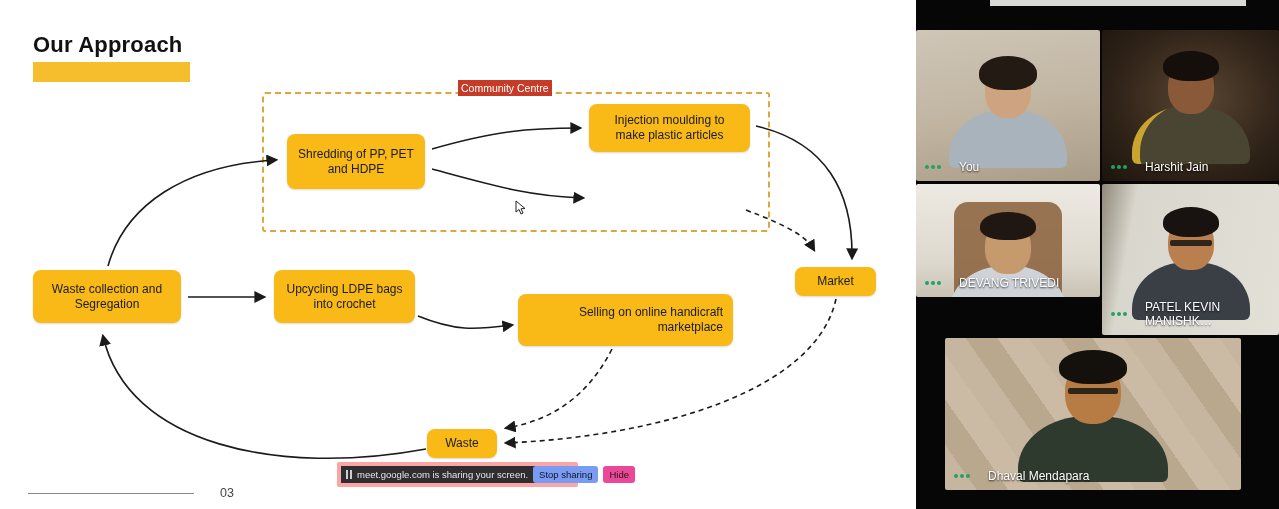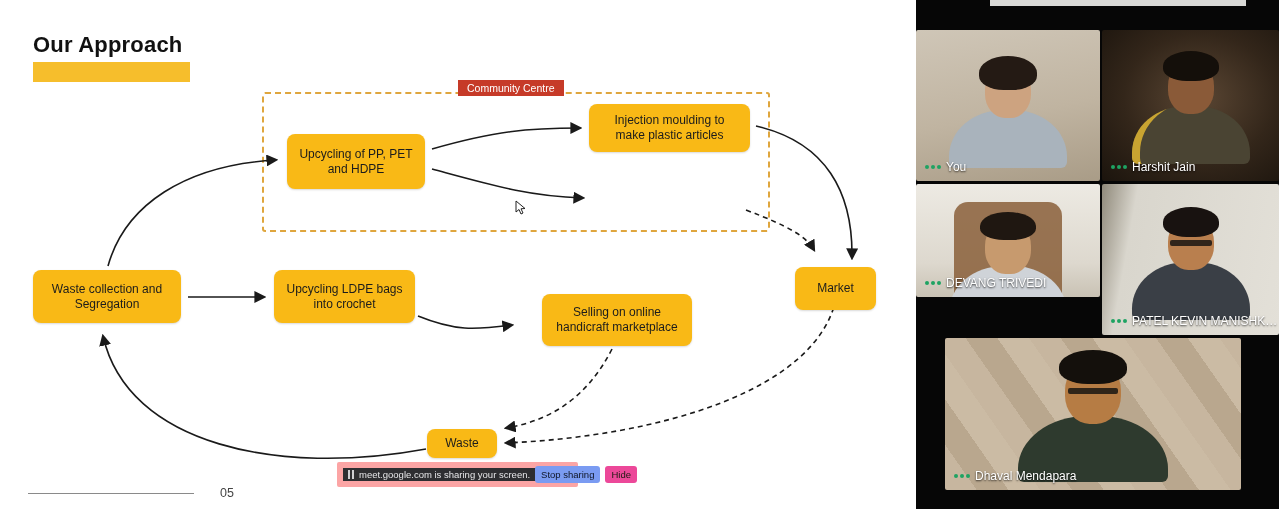--- a/index.html
+++ b/index.html
@@ -7,44 +7,44 @@
   #screen { position:relative; width:1279px; height:509px; overflow:hidden; background:#000; }
 
   
   #slide { position:absolute; left:0; top:0; width:916px; height:509px; background:#ffffff; overflow:hidden; }
 
   .title-wrap { position:absolute; left:33px; top:32px; width:320px; height:50px; }
   .title-highlight { position:absolute; left:0; top:30px; width:157px; height:20px; background:#F6BE2C; }
   .slide-title { position:absolute; left:0; top:0; font-size:22px; font-weight:800; color:#111; letter-spacing:0.2px; }
 
   .community-box { position:absolute; left:262px; top:92px; width:508px; height:140px; border:2px dashed #DFA63E; border-radius:3px; }
-  .community-label { position:absolute; left:458px; top:80px; background:#C63A28; color:#fff; font-size:10.5px; padding:2px 9px; white-space:nowrap; }
+  .community-label { position:absolute; left:458px; top:80px; background:#C63A28; color:#fff; font-size:10.5px; padding:2px 3px; white-space:nowrap; }
 
   .node { position:absolute; background:#F9B916; border-radius:8px; color:#1c1c1c; font-size:12px; line-height:1.25;
           display:flex; align-items:center; justify-content:center; text-align:center; padding:6px 10px;
           box-shadow:0 1px 2px rgba(0,0,0,0.15); }
   #node-shredding      { left:287px; top:134px; width:138px; height:55px; }
   #node-injection      { left:589px; top:104px; width:161px; height:48px; }
   #node-pelletizing    { left:592px; top:179px; width:150px; height:44px; }
   #node-waste-collection { left:33px;  top:270px; width:148px; height:53px; }
   #node-upcycling      { left:274px; top:270px; width:141px; height:53px; }
-  #node-selling        { left:542px; top:294px; width:150px; height:52px; }
-  #node-market         { left:795px; top:267px; width:81px;  height:43px; }
+  #node-selling        { left:518px; top:294px; width:215px; height:52px;text-align:right; }
+  #node-market         { left:795px; top:267px; width:81px;  height:29px; }
   #node-waste          { left:427px; top:429px; width:70px;  height:29px; }
 
   #arrows { position:absolute; left:0; top:0; width:916px; height:509px; pointer-events:none; }
 
   .page-footer-line { position:absolute; left:28px; top:493px; width:166px; border-top:1.5px solid #8a8a8a; }
   .page-number { position:absolute; left:220px; top:486px; font-size:12.5px; color:#444; }
 
   #cursor { position:absolute; left:515px; top:200px; }
 
   
   .share-banner { position:absolute; left:337px; top:462px; width:241px; height:25px; background:#2e2e31;
-                  border:6px solid #fca5a5; border-radius:2px; display:flex; align-items:center; gap:5px; padding:0 5px; }
+                  border:4px solid #fca5a5; border-radius:2px; display:flex; align-items:center; gap:5px; padding:0 5px; }
   .pause-icon { width:7px; height:9px; display:flex; gap:2px; }
   .pause-icon i { display:block; width:2px; height:9px; background:#cfcfd2; }
   .share-msg { color:#e6e6e8; font-size:9.5px; white-space:nowrap; }
   .stop-btn { background:#7A9BF2; color:#0e1526; border:none; font-size:9.5px; padding:3px 6px; border-radius:3px; white-space:nowrap; font-family:inherit; }
   .hide-btn { background:#ec4899; color:#1c1a10; border:none; font-size:9.5px; padding:3px 6px; border-radius:3px; white-space:nowrap; font-family:inherit; }
 
   
   #participants { position:absolute; left:916px; top:0; width:363px; height:509px; background:#060606; }
   .tile-edge { position:absolute; left:74px; top:0; width:256px; height:6px; background:#d9d9d6; }
 
@@ -62,21 +62,21 @@
   .head   { position:relative; margin:0 auto; border-radius:48% 48% 44% 44%; z-index:2; }
   .hair   { position:absolute; z-index:1; border-radius:50% 50% 42% 42%; }
   .torso  { position:relative; margin:-8px auto 0; border-radius:46% 46% 6px 6px / 80% 80% 6px 6px; z-index:1; }
   .glasses{ position:absolute; z-index:3; background:rgba(15,15,15,0.8); border-radius:2px; }
 
   .p-sm .head  { width:46px; height:54px; }
   .p-sm .torso { width:118px; height:58px; }
   .p-lg .head  { width:56px; height:64px; }
   .p-lg .torso { width:150px; height:66px; }
 
-  .name-tag { position:absolute; left:9px; bottom:7px; display:flex; align-items:center; gap:5px; z-index:5;
+  .name-tag { position:absolute; left:9px; bottom:7px; display:flex; align-items:center; gap:18px; z-index:5;
               color:#ffffff; font-size:12px; text-shadow:0 1px 2px rgba(0,0,0,0.8); }
   .voice-dots { display:inline-flex; gap:2px; align-items:center; }
   .voice-dots i { display:block; width:4px; height:4px; border-radius:50%; background:#1EA362; }
 </style>
 </head>
 <body>
 
 <div id="screen">
 
   <div id="slide">
@@ -102,34 +102,34 @@
         <path d="M 756 126 C 826 142 853 192 852 258" marker-end="url(#arrow)"></path>
         <path d="M 746 210 C 788 226 806 236 814 250" stroke-dasharray="5 4" marker-end="url(#arrow)"></path>
         <path d="M 836 299 C 816 390 662 436 506 443" stroke-dasharray="5 4" marker-end="url(#arrow)"></path>
         <path d="M 612 349 C 586 400 548 421 506 428" stroke-dasharray="5 4" marker-end="url(#arrow)"></path>
         <path d="M 188 297 L 264 297" marker-end="url(#arrow)"></path>
         <path d="M 418 316 C 455 331 474 330 512 325" marker-end="url(#arrow)"></path>
         <path d="M 426 449 C 280 476 128 446 103 336" marker-end="url(#arrow)"></path>
       </g>
     </svg>
 
-    <div class="node" id="node-shredding">Upcycling of PP, PET and HDPE</div>
+    <div class="node" id="node-shredding">Shredding of PP, PET and HDPE</div>
     <div class="node" id="node-injection">Injection moulding to make plastic articles</div>
     <div class="node" id="node-waste-collection">Waste collection and Segregation</div>
     <div class="node" id="node-upcycling">Upcycling LDPE bags into crochet</div>
     <div class="node" id="node-selling">Selling on online handicraft marketplace</div>
     <div class="node" id="node-market">Market</div>
     <div class="node" id="node-waste">Waste</div>
 
     <svg id="cursor" width="12" height="16" viewBox="0 0 12 16">
       <path d="M1,1 L1,12 L4,9.5 L6,14 L8,13 L6,8.8 L10,8.5 Z" fill="#ffffff" stroke="#222" stroke-width="1"></path>
     </svg>
 
     <div class="page-footer-line"></div>
-    <div class="page-number">05</div>
+    <div class="page-number">03</div>
 
     <div class="share-banner">
       <span class="pause-icon">
           <i></i>
           <i></i>
         </span>
       <span class="share-msg">meet.google.com is sharing your screen.</span>
       <button class="stop-btn">Stop sharing</button>
       <button class="hide-btn">Hide</button>
     </div>

